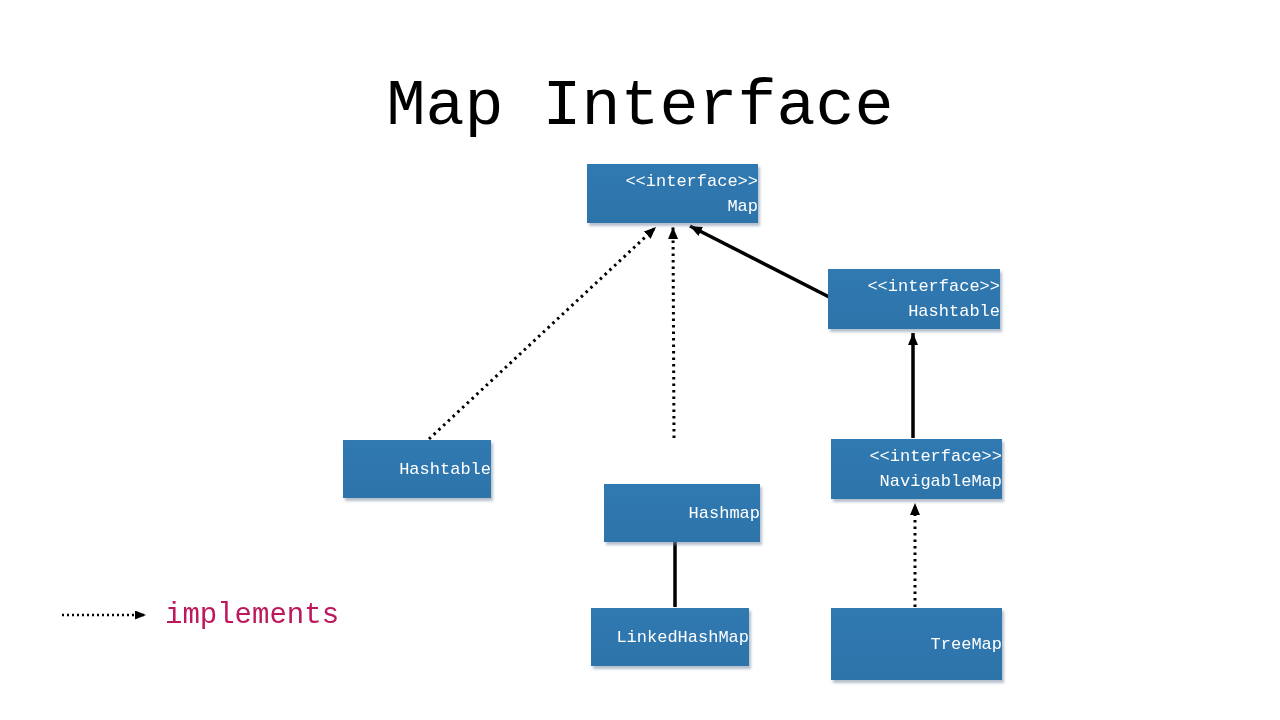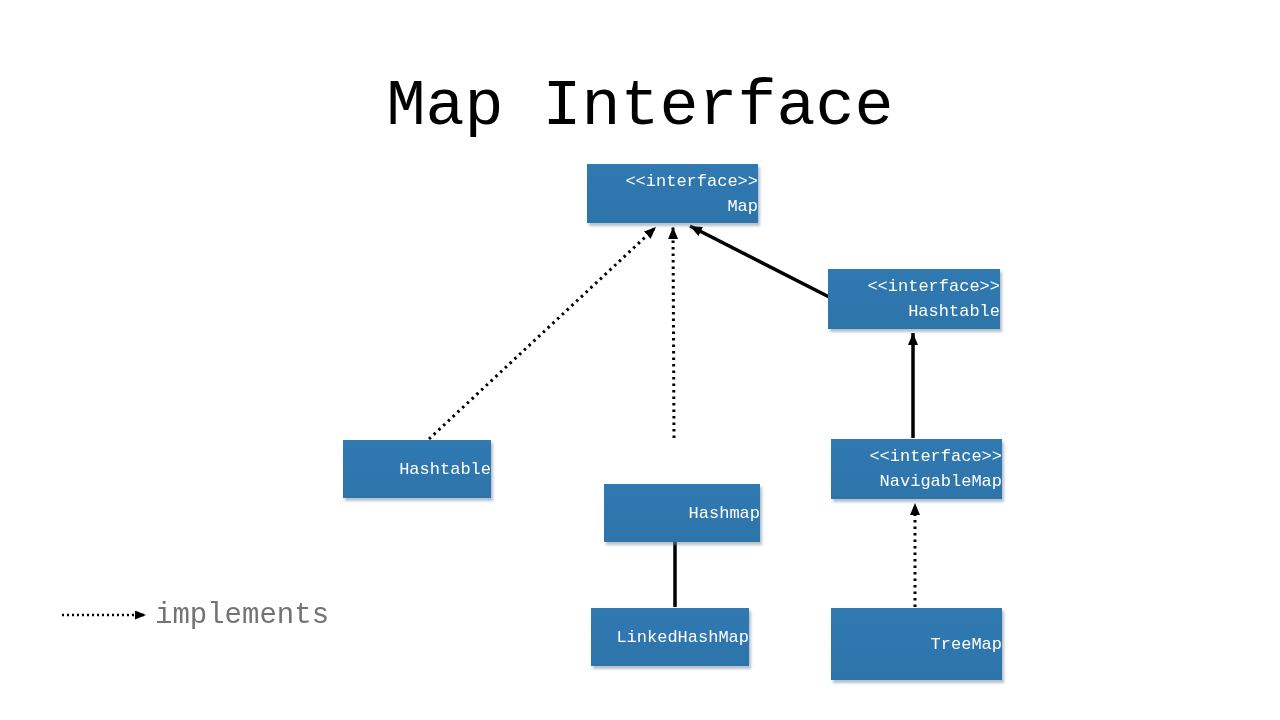--- a/index.html
+++ b/index.html
@@ -54,23 +54,23 @@
     flex-direction: column;
     gap: 8px;
   }
   .legend-row {
     display: flex;
     align-items: center;
     height: 34px;
   }
   .legend-row svg { width: 95px; height: 16px; }
   .legend-label {
-    margin-left: 0;
+    margin-left: 10px;
     font-size: 29px;
-    color: #737373;
+    color: #be185d;
   }
   .legend-line { stroke: #000000; fill: none; }
   .legend-line.implements { stroke-width: 2.5; stroke-dasharray: 2 3; }
   .legend-line.extends { stroke-width: 3; }
 </style>
 </head>
 <body>
 
 <div id="stage">
 

